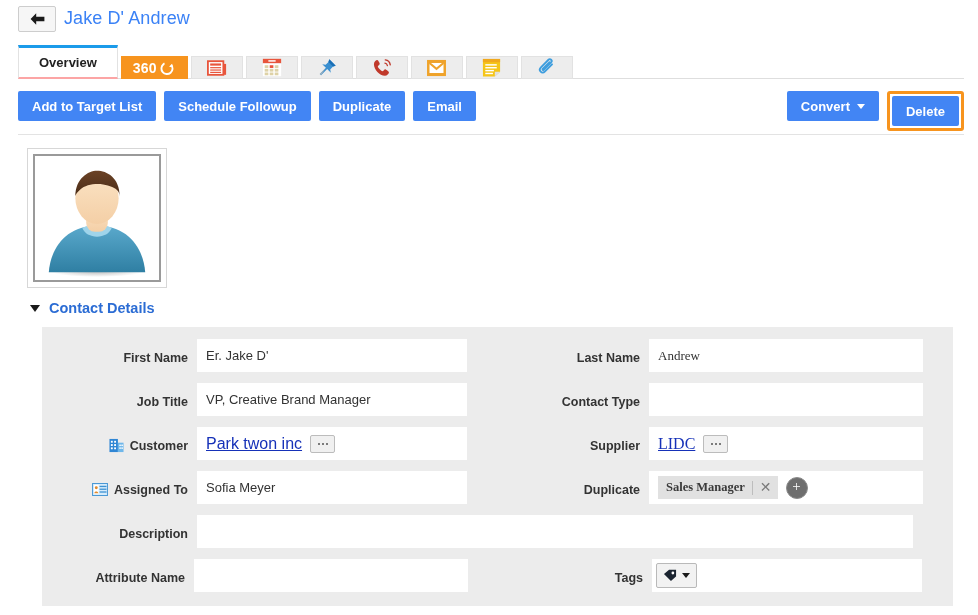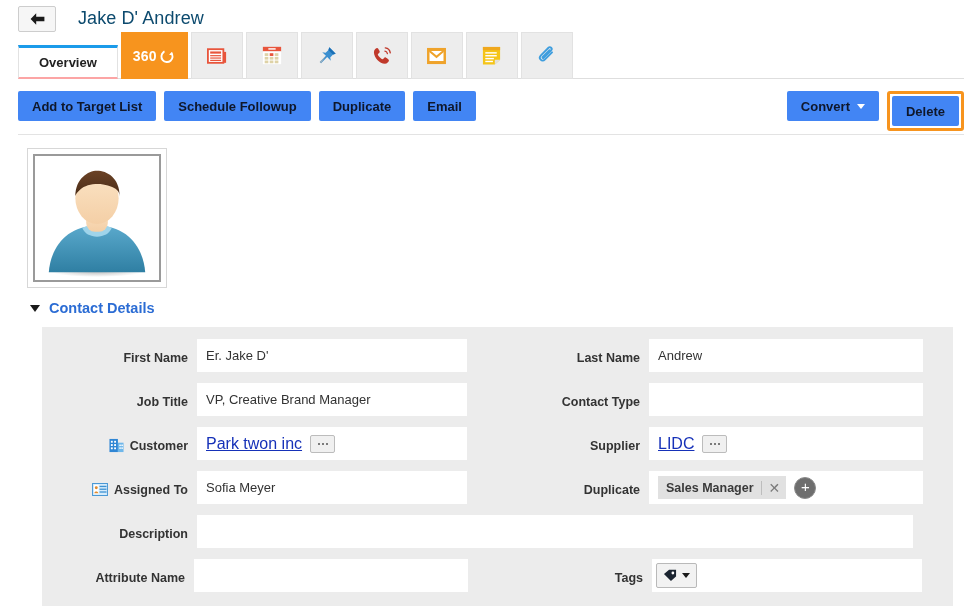--- a/index.html
+++ b/index.html
@@ -22,23 +22,23 @@
     width: 38px; height: 26px;
     border: 1px solid #cdcdcd;
     background: #f6f6f6;
     border-radius: 2px;
     display: flex; align-items: center; justify-content: center;
     cursor: pointer;
     flex: none;
   }
   .back-btn svg { display: block; }
   .page-title {
-    margin-left: 22px;
+    margin-left: 8px;
     font-size: 18px;
-    color: #0c4a6e;
+    color: #3b82f6;
     font-weight: 400;
     letter-spacing: .1px;
     white-space: nowrap;
   }
 
   
   .tabbar {
     position: relative;
     height: 37px;
     margin-left: 18px;
@@ -47,21 +47,21 @@
     align-items: flex-end;
   }
   .tabbar::after {
     content: "";
     position: absolute;
     left: 0; right: 14px; bottom: 0;
     height: 1px;
     background: #dedede;
   }
   .tab {
-    height: 47px;
+    height: 23px;
     border: 1px solid #e2e2e2;
     background: #ededed;
     margin-right: 3px;
     display: flex; align-items: center; justify-content: center;
     cursor: pointer;
     position: relative;
     z-index: 2;
   }
   .tab.txt { padding: 0 20px; }
   .tab.ico { width: 52px; }
@@ -94,21 +94,21 @@
     align-items: flex-start;
   }
   .toolbar::after {
     content: "";
     position: absolute;
     left: 0; right: 0; bottom: 0;
     height: 1px; background: #e3e3e3;
   }
   .btn-blue {
     background: #4285f4;
-    color: #0f172a;
+    color: #ffffff;
     border: none;
     border-radius: 2px;
     height: 30px;
     padding: 0 14px;
     font-size: 13px;
     font-weight: bold;
     font-family: "Liberation Sans", sans-serif;
     cursor: pointer;
     margin-right: 8px;
     white-space: nowrap;
@@ -211,21 +211,21 @@
     background: #ffffff;
     height: 33px;
     display: flex;
     align-items: center;
     padding: 0 9px;
     font-size: 13px;
     color: #333333;
     flex: none;
   }
   .field.f1 { width: 270px; }
-  .field.f2 { width: 274px; }
+  .field.f2 { width: 274px; font-family: Liberation Serif, serif; }
   .field.fdesc { width: 716px; }
   .field.ftags { width: 270px; padding-left: 4px; }
   .field.fattr { width: 274px; }
 
   .lnk {
     color: #1631b8;
     text-decoration: underline;
     font-size: 16px;
     cursor: pointer;
   }

